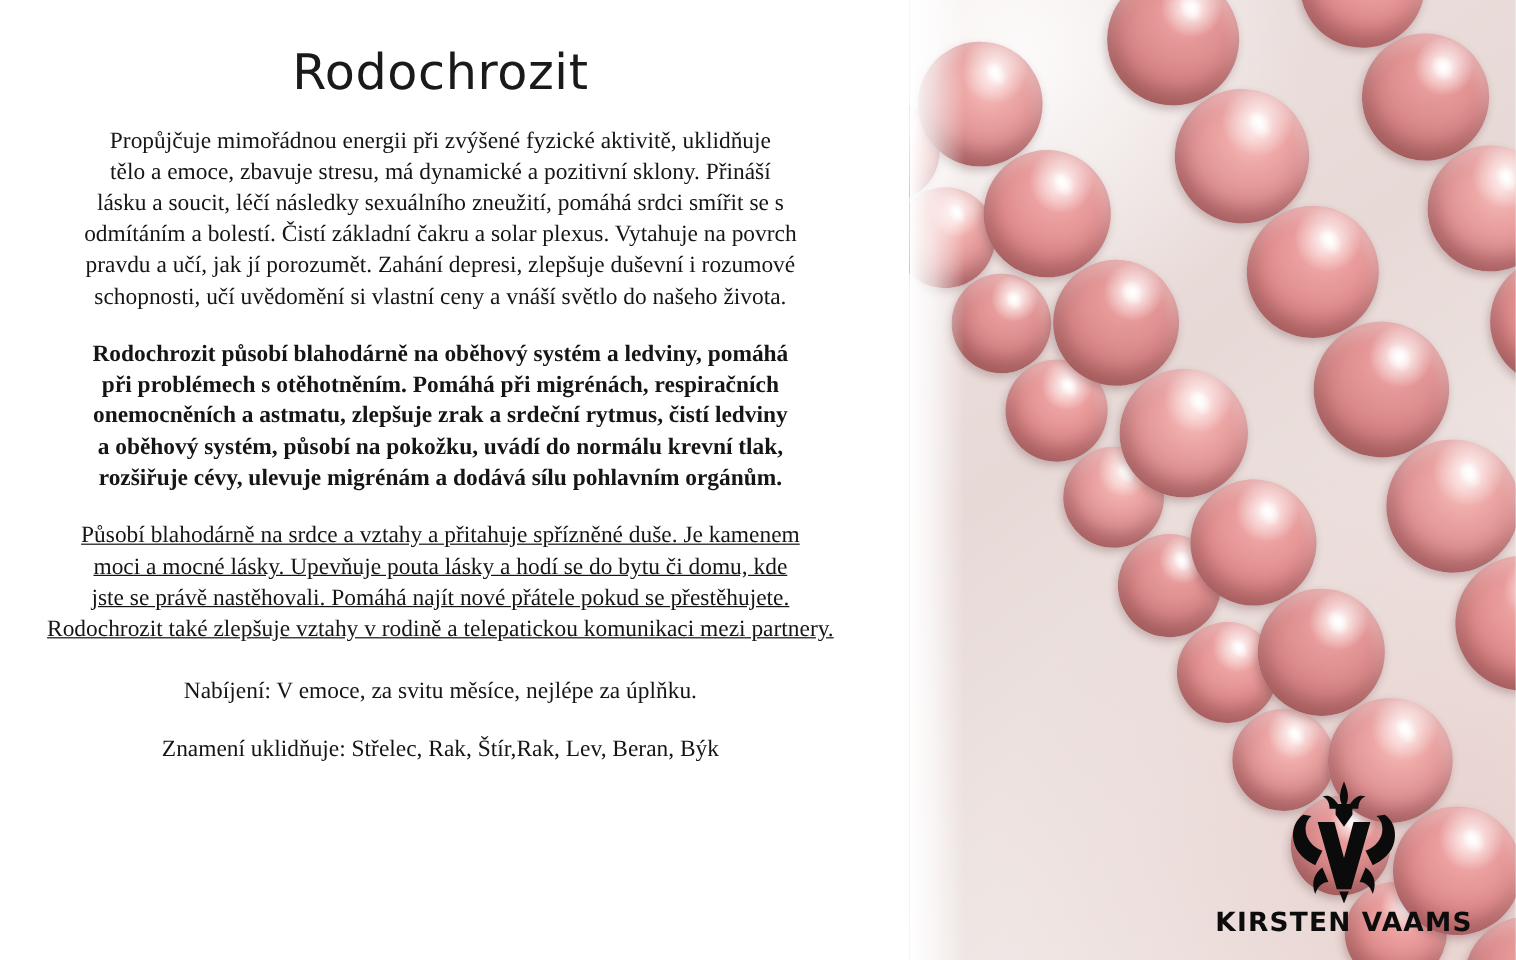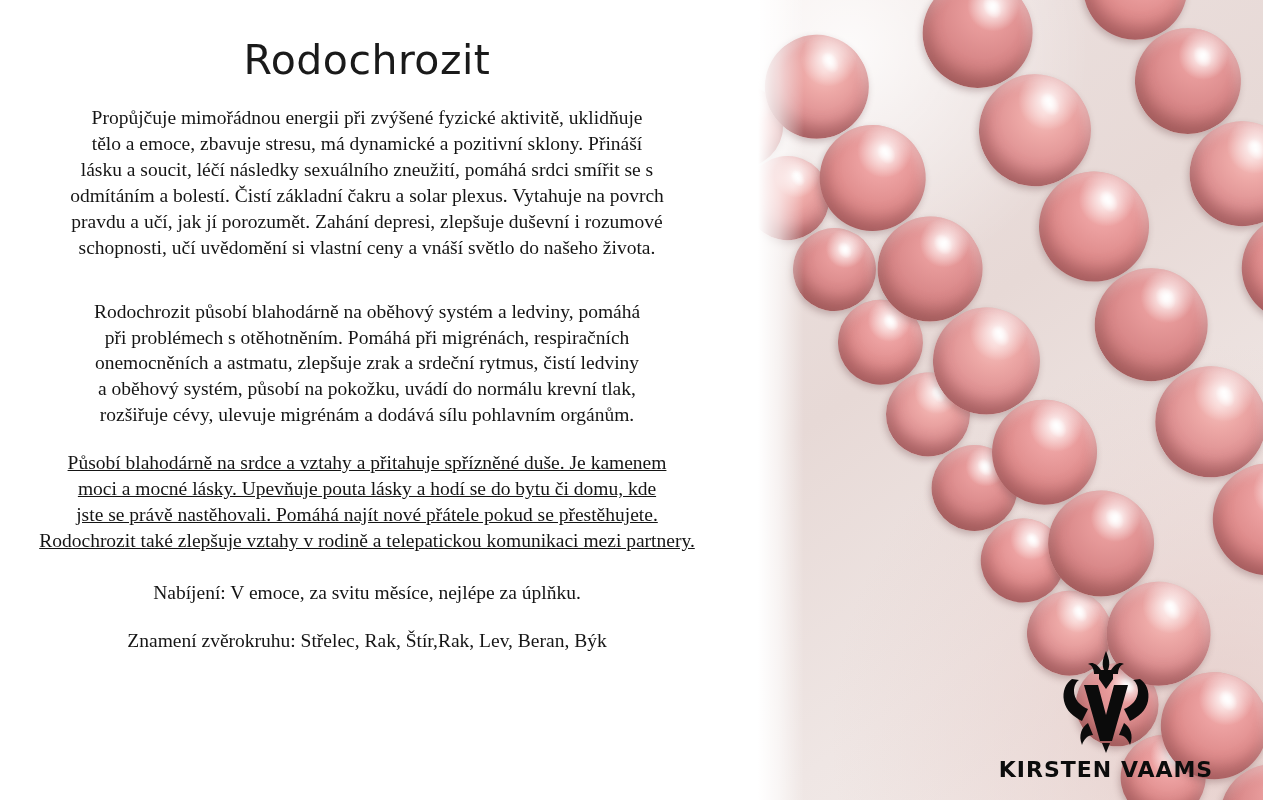--- a/index.html
+++ b/index.html
@@ -47,22 +47,22 @@
   .para {
     text-align: center;
     font-size: 19.5px;
     line-height: 1.33;
     color: #151515;
     margin: 0 0 20px 0;
     padding: 0 6px;
     text-wrap: balance;
   }
 
-  .para.p1 { margin-bottom: 38px; }
-  .para.p2 { margin-bottom: 22px; }
+  .para.p1 { margin-bottom: 22px; }
+  .para.p2 { margin-bottom: 22px; font-weight: bold; }
   .para.p3 { margin-bottom: 26px; text-decoration: underline; }
   .para.p4 { margin-bottom: 22px; }
   .para.p5 { margin-bottom: 0; }
 
   
   .image-col {
     position: relative;
     flex: 1 1 auto;
     height: 800px;
     overflow: hidden;
@@ -125,21 +125,21 @@
     position: absolute;
     left: 0; top: 0; bottom: 0;
     width: 46px;
     background: linear-gradient(to right, #ffffff 0%, rgba(255,255,255,0.65) 45%, rgba(255,255,255,0) 100%);
     z-index: 4;
   }
 
   
   .logo {
     position: absolute;
-    right: 32px;
+    right: 18px;
     bottom: 18px;
     z-index: 6;
     text-align: center;
     width: 250px;
   }
   .logo-mark {
     display: block;
     margin: 0 auto 4px auto;
   }
   .logo-text {
@@ -156,21 +156,21 @@
 
 <div class="page">
 
   <section class="text-col">
     <h1 class="title">Rodochrozit</h1>
 
     <p class="para p1">Propůjčuje mimořádnou energii při zvýšené fyzické aktivitě, uklidňuje tělo a emoce, zbavuje stresu, má dynamické a pozitivní sklony. Přináší lásku a soucit, léčí následky sexuálního zneužití, pomáhá srdci smířit se s odmítáním a bolestí. Čistí základní čakru a solar plexus. Vytahuje na povrch pravdu a učí, jak jí porozumět. Zahání depresi, zlepšuje duševní i rozumové schopnosti, učí uvědomění si vlastní ceny a vnáší světlo do našeho života.</p>
     <p class="para p2">Rodochrozit působí blahodárně na oběhový systém a ledviny, pomáhá při problémech s otěhotněním. Pomáhá při migrénách, respiračních onemocněních a astmatu, zlepšuje zrak a srdeční rytmus, čistí ledviny a oběhový systém, působí na pokožku, uvádí do normálu krevní tlak, rozšiřuje cévy, ulevuje migrénám a dodává sílu pohlavním orgánům.</p>
     <p class="para p3">Působí blahodárně na srdce a vztahy a přitahuje spřízněné duše. Je kamenem moci a mocné lásky. Upevňuje pouta lásky a hodí se do bytu či domu, kde jste se právě nastěhovali. Pomáhá najít nové přátele pokud se přestěhujete. Rodochrozit také zlepšuje vztahy v rodině a telepatickou komunikaci mezi partnery.</p>
     <p class="para p4">Nabíjení: V emoce, za svitu měsíce, nejlépe za úplňku.</p>
-    <p class="para p5">Znamení zvěrokruhu: Střelec, Rak, Štír,Rak, Lev, Beran, Býk</p>
+    <p class="para p5">Znamení uklidňuje: Střelec, Rak, Štír,Rak, Lev, Beran, Býk</p>
   </section>
 
   <section class="image-col">
     <div class="photo"></div>
 
     <div class="strand" style="left:-40px; top:50px; transform: rotate(57deg);">
       <span class="bead" style="width:82px;height:82px;"></span>
       <span class="bead v2" style="width:84px;height:84px;"></span>
       <span class="bead v3" style="width:83px;height:83px;"></span>
       <span class="bead" style="width:85px;height:85px;"></span>

